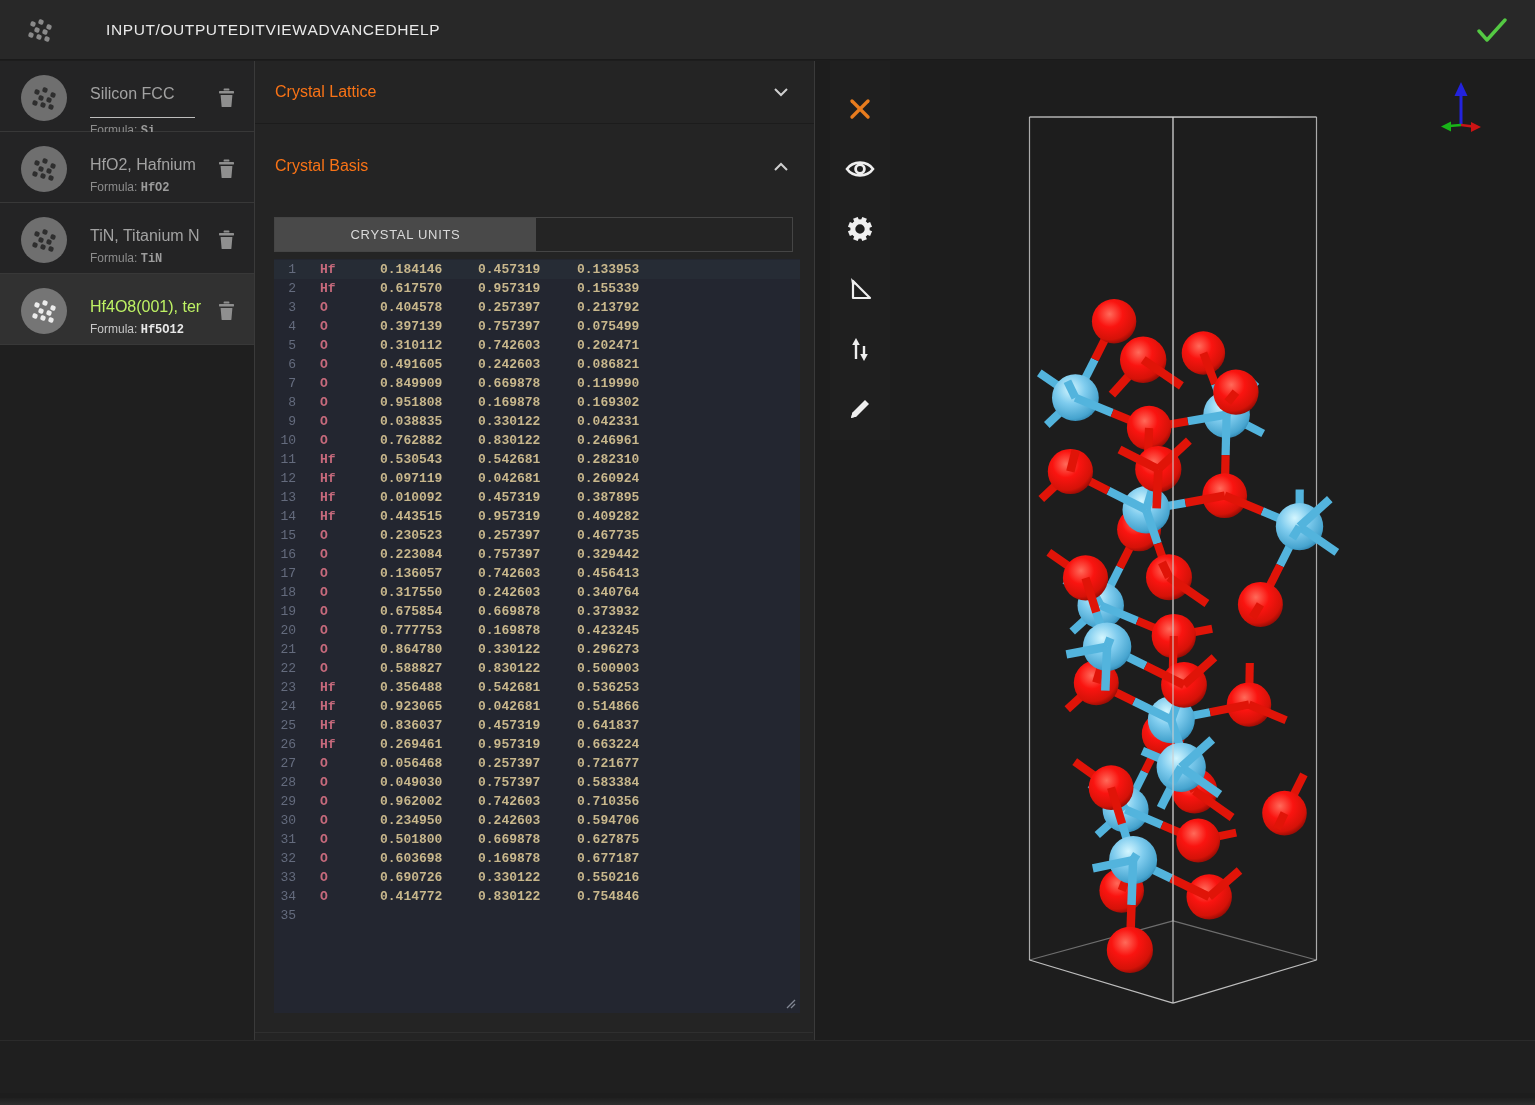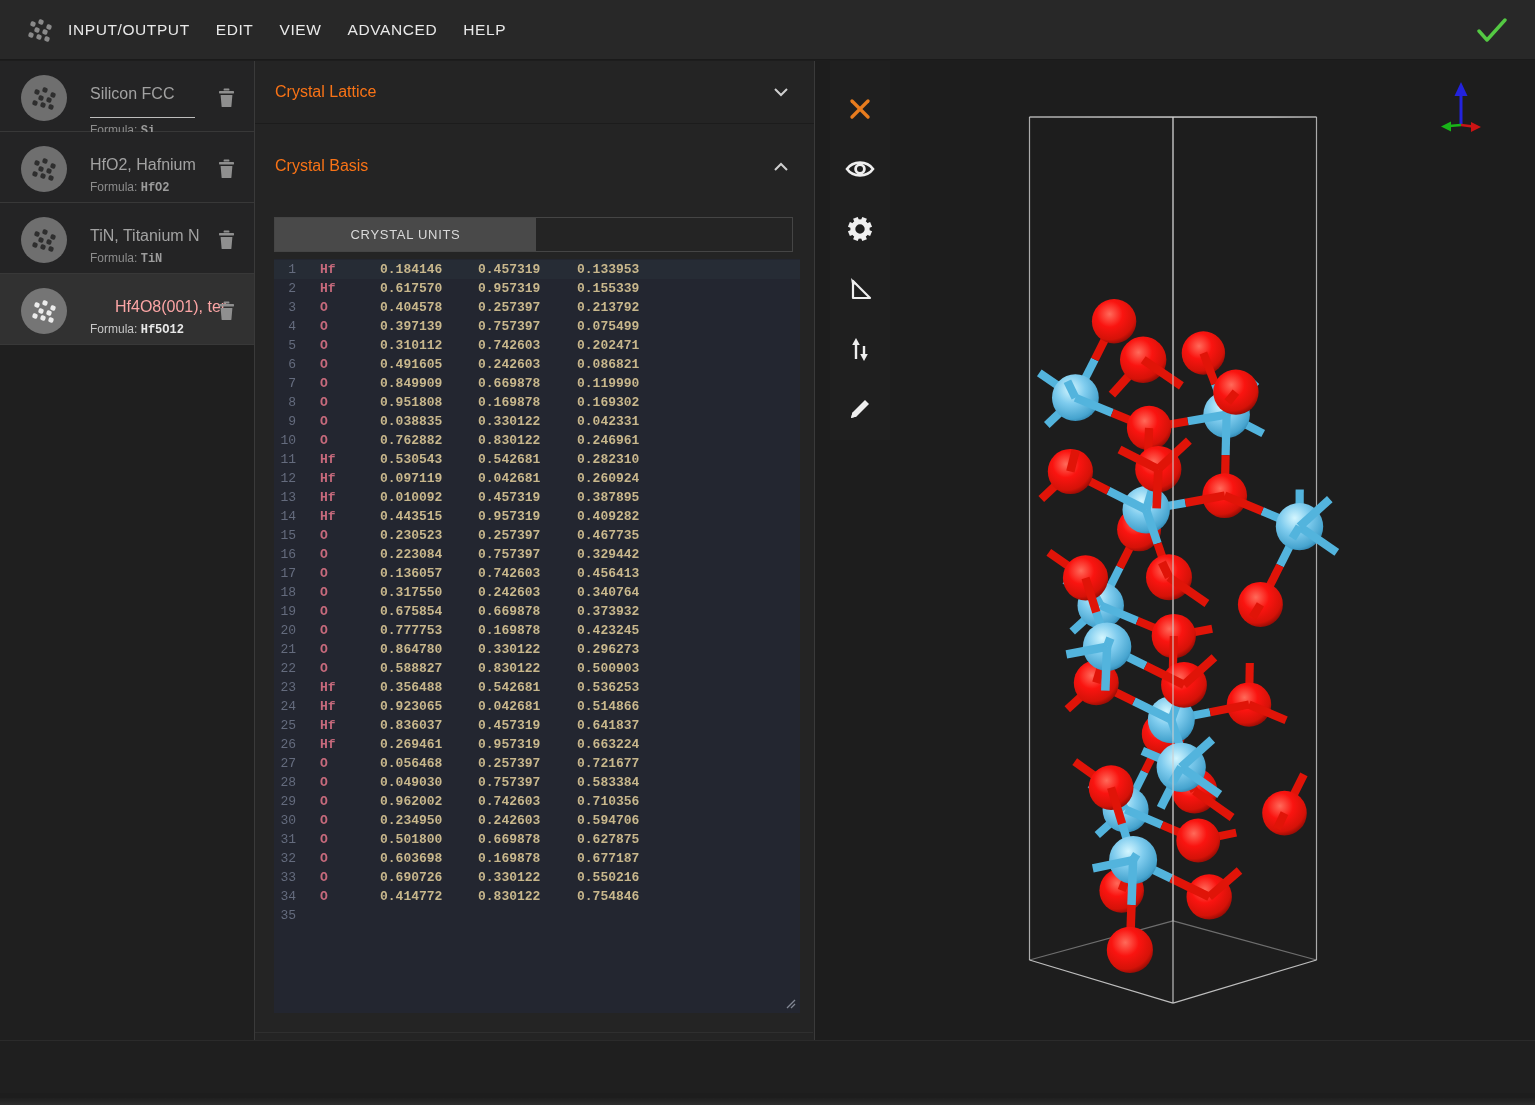--- a/index.html
+++ b/index.html
@@ -4,32 +4,32 @@
 <style>
   * { margin:0; padding:0; box-sizing:border-box; }
   html,body { width:1535px; height:1105px; background:#1d1d1d; overflow:hidden;
     font-family:"Liberation Sans", sans-serif; }
   #app { position:relative; width:1535px; height:1105px; }
 
   
   #menubar { position:absolute; left:0; top:0; width:1535px; height:60px; background:#282828;
     border-bottom:1px solid #1a1a1a; display:flex; align-items:center; }
   #logo { position:absolute; left:24px; top:14px; width:32px; height:32px; }
-  nav { display:flex; gap:26px; margin-left:68px; }
+  nav { display:flex; margin-left:106px; }
   nav span { color:#e9e9e9; font-size:15.5px; letter-spacing:0.6px; cursor:pointer; }
   #check { position:absolute; right:28px; top:18px; }
 
   
   #sidebar { position:absolute; left:0; top:61px; width:255px; height:979px; background:#1f1f1f; }
   .mat-item { position:relative; height:71px; background:#242425; border-bottom:1px solid #383838; cursor:pointer; }
   .mat-item.selected { background:#313131; }
   .avatar { position:absolute; left:21px; top:14px; width:46px; height:46px; }
   .mat-text { position:absolute; left:90px; top:23px; width:120px; }
   .mat-name { font-size:16px; line-height:20px; color:#a2a2a2; white-space:nowrap; overflow:hidden; width:118px; }
-  .mat-item.selected .mat-name { color:#fca5a5;margin-left:25px; }
+  .mat-item.selected .mat-name { color:#bef264; }
   .mat-name.underlined { width:105px; border-bottom:1px solid #bdbdbd; padding-bottom:13px; }
   .mat-formula { margin-top:5px; font-size:12px; color:#8c8c8c; white-space:nowrap; }
   .mat-formula .fval { font-family:"Liberation Mono", monospace; font-size:12px; font-weight:bold; color:#9c9c9c; }
   .mat-item.selected .mat-formula { color:#c6c6c6; }
   .mat-item.selected .mat-formula .fval { color:#e8e8e8; }
   .trash { position:absolute; right:20px; top:27px; width:17px; height:19px; cursor:pointer; }
 
   
   #panel { position:absolute; left:254px; top:61px; width:561px; height:979px; background:#242424;
     border-left:1px solid #3a3a3a; border-right:1px solid #3a3a3a; }

